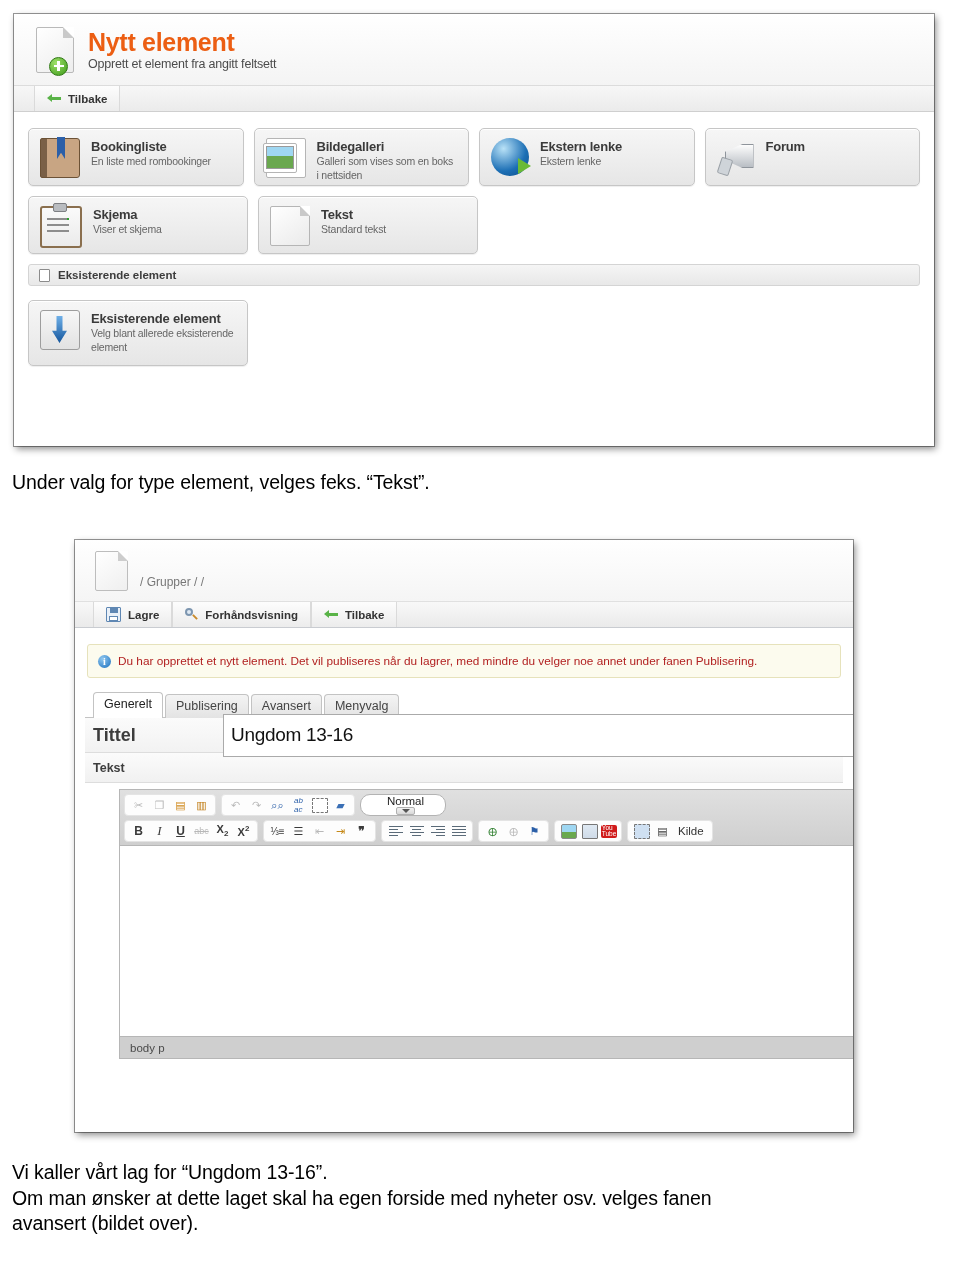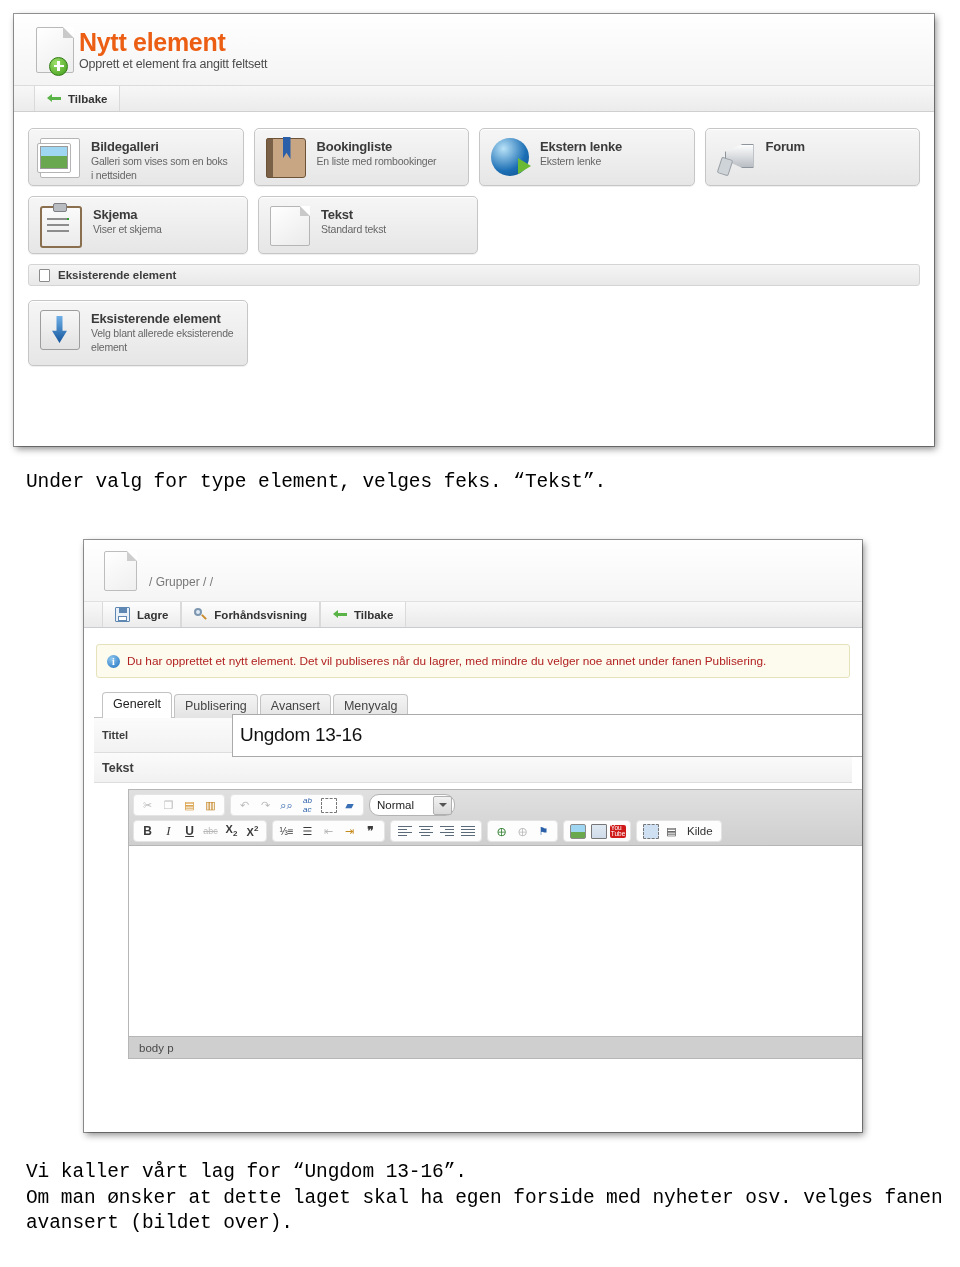--- a/index.html
+++ b/index.html
@@ -6,26 +6,25 @@
   body{
     width:960px;height:1267px;
     background:#ffffff;
     font-family:"Liberation Sans", sans-serif;
     position:relative;
     overflow:hidden;
   }
 
   
   .doc-text{
-    font-family:Liberation Mono, monospace;
+    font-family:Liberation Sans, sans-serif;
     font-size:19.5px;
     color:#000;
     line-height:25.5px;
     letter-spacing:-0.1px;
-    margin-left:14px;
   }
 
   
   .shot{
     position:absolute;
     background:#fff;
     box-shadow:2px 3px 7px rgba(0,0,0,.45), 0 0 0 1px #9a9a9a;
     overflow:hidden;
   }
 
@@ -58,21 +57,21 @@
     width:17px;height:17px;border-radius:50%;
     background:radial-gradient(circle at 35% 30%,#9fe06a,#3c9a18);
     border:1px solid #2f7a12;
   }
   .doc-icon .plus:before,.doc-icon .plus:after{
     content:"";position:absolute;background:#fff;
   }
   .doc-icon .plus:before{left:3.5px;top:7px;width:10px;height:2.6px;}
   .doc-icon .plus:after{left:7px;top:3.5px;width:2.6px;height:10px;}
 
-  .s1-titles{margin-left:5px;}
+  .s1-titles{margin-left:14px;}
   .s1-title{
     font-size:25px;color:#ec5e13;font-weight:600;
     line-height:27px;letter-spacing:-0.3px;
   }
   .s1-sub{
     font-size:12.5px;color:#4c4c4c;margin-top:1px;letter-spacing:-0.2px;
   }
 
   
   .tbar{
@@ -226,21 +225,21 @@
     border:1px solid #d4d4d4;border-radius:3px;
     display:flex;align-items:center;gap:8px;
     padding-left:10px;box-sizing:border-box;
     font-size:11.5px;font-weight:bold;color:#3c3c3c;
   }
   .sec-ic{
     width:9px;height:11px;background:#fff;border:1px solid #8b8b8b;border-radius:1px;flex:0 0 auto;
   }
 
   
-  #shot2{left:84px;top:540px;width:778px;height:592px;}
+  #shot2{left:75px;top:540px;width:778px;height:592px;}
   .s2-header{
     height:62px;
     background:linear-gradient(#ffffff,#f5f5f5);
     border-bottom:1px solid #e0e0e0;
     display:flex;align-items:center;padding-left:20px;box-sizing:border-box;
   }
   .s2-doc{
     width:31px;height:38px;
     background:linear-gradient(145deg,#ffffff,#efefef);
     border:1px solid #bdbdbd;border-radius:2px;position:relative;flex:0 0 auto;
@@ -293,21 +292,21 @@
   .tabs-line{border-bottom:1px solid #c3c3c3;margin-top:-1px;}
 
   .field-row{
     display:flex;align-items:center;
     background:linear-gradient(#fbfbfb,#f2f2f2);
     border-bottom:1px solid #dddddd;
     height:35px;padding-left:8px;box-sizing:border-box;
   }
   .field-label{
     width:130px;flex:0 0 auto;
-    font-size:11px;font-weight:bold;color:#3d3d3d;
+    font-size:18px;font-weight:bold;color:#3d3d3d;
   }
   .title-input{
     flex:1 1 auto;height:43px;
     background:#fff;border:1px solid #aaaaaa;
     font-size:19px;color:#111;
     display:flex;align-items:center;padding-left:7px;
     box-sizing:border-box;letter-spacing:-0.3px;
     margin-right:-12px;
   }
   .label-row{
@@ -353,21 +352,21 @@
   .btn .sup sup{font-size:8px;}
 
   .sq{width:14px;height:13px;border:1px solid #777;border-radius:1px;background:#fff;}
   .lines{width:14px;height:11px;position:relative;}
   .lines span{position:absolute;left:0;height:1.8px;background:#5a6a78;}
   .swatch{width:14px;height:13px;border-radius:2px;}
 
   .fmt-select{
     width:86px;height:22px;background:#fff;border:1px solid #b3b3b3;border-radius:10px;
     display:flex;align-items:center;justify-content:space-between;
-    padding:0 2px 0 7px;box-sizing:border-box;font-size:11.5px;color:#222;
+    padding:0 2px 0 7px;box-sizing:border-box;font-size:11.5px;color:#222;flex-direction:column;
   }
   .fmt-arrow{
     width:17px;height:17px;background:linear-gradient(#f2f2f2,#d8d8d8);
     border:1px solid #b0b0b0;border-radius:2px;
     display:flex;align-items:center;justify-content:center;
   }
   .fmt-arrow:after{
     content:"";border-width:4px 4px 0 4px;border-style:solid;
     border-color:#555 transparent transparent transparent;
   }
@@ -400,32 +399,32 @@
 
   <div class="tbar">
     <div class="tbtn">
       <span class="ico-back"></span>
       <span>Tilbake</span>
     </div>
   </div>
 
   <div class="s1-body">
     <div class="card-row">
+      <div class="card w2">
+        <div class="card-ic ic-book"></div>
+        <div class="card-txt">
+          <div class="card-name">Bookingliste</div>
+          <div class="card-desc">En liste med rombookinger</div>
+        </div>
+      </div>
       <div class="card w1">
         <div class="card-ic ic-gallery"></div>
         <div class="card-txt">
           <div class="card-name">Bildegalleri</div>
           <div class="card-desc">Galleri som vises som en boks i nettsiden</div>
-        </div>
-      </div>
-      <div class="card w2">
-        <div class="card-ic ic-book"></div>
-        <div class="card-txt">
-          <div class="card-name">Bookingliste</div>
-          <div class="card-desc">En liste med rombookinger</div>
         </div>
       </div>
       <div class="card w2">
         <div class="card-ic ic-globe"></div>
         <div class="card-txt">
           <div class="card-name">Ekstern lenke</div>
           <div class="card-desc">Ekstern lenke</div>
         </div>
       </div>
       <div class="card w2">

